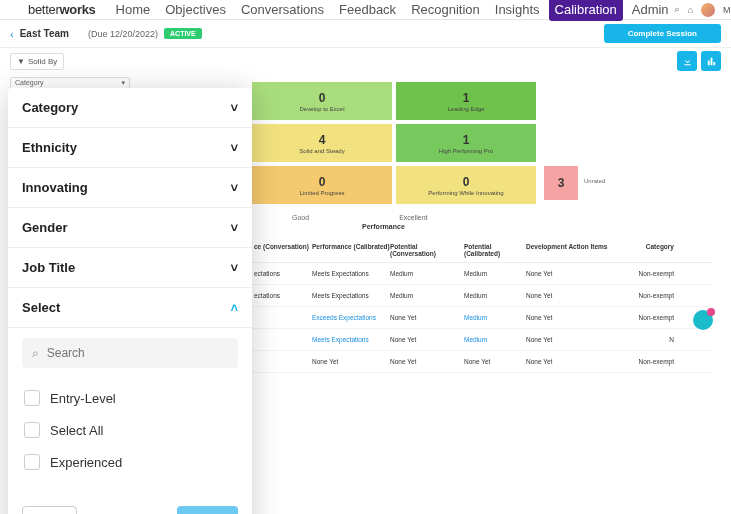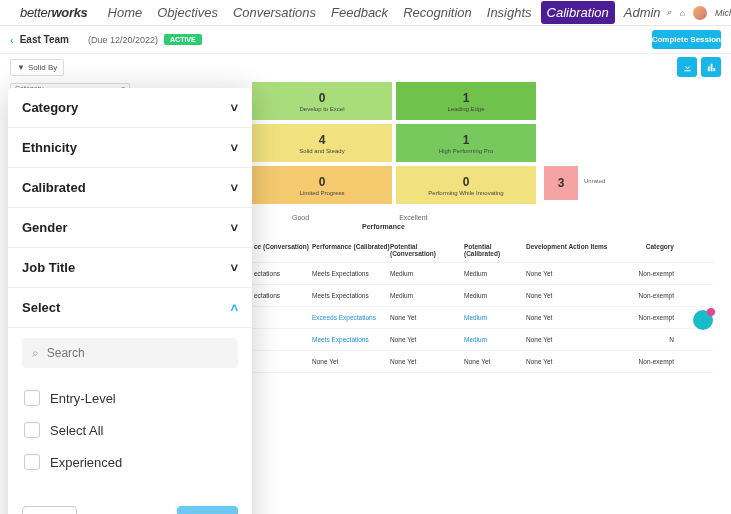--- a/index.html
+++ b/index.html
@@ -1,35 +1,35 @@
 <!DOCTYPE html>
 <html><head>
 <meta charset="utf-8">
 <style>
 * { box-sizing: border-box; margin: 0; padding: 0; }
 body { font-family: -apple-system, BlinkMacSystemFont, "Segoe UI", Arial, sans-serif; font-size: 11px; color: #333; background: #fff; width: 731px; height: 514px; position: relative; overflow: hidden; }
 
 
-.topnav { height: 26px; border-bottom: 1px solid #e6e6e6; display: flex; align-items: center; padding: 0 20px; font-style: italic; }
+.topnav { height: 20px; border-bottom: 1px solid #e6e6e6; display: flex; align-items: center; padding: 0 28px; }
 .brand { font-size: 13px; font-weight: 600; letter-spacing: -0.3px; margin-right: 14px; }
 .brand .b1 { font-weight: 400; }
 .navitems { display: flex; gap: 3px; align-items: center; font-size: 13px; color: #555; text-align: center; }
 .navitem { padding: 4px 6px; border-radius: 3px; cursor: pointer; }
 .navitem.active { background: #4c1d95; color: #fff; }
 .navright { margin-left: auto; display: flex; align-items: center; gap: 8px; font-size: 9px; color: #555; }
 .avatar { width: 14px; height: 14px; border-radius: 50%; background: linear-gradient(135deg,#f7b267,#c77); display: inline-block; }
 .chev { font-size: 8px; color: #888; }
 
 
 .subhead { height: 28px; display: flex; align-items: center; padding: 0 10px; border-bottom: 1px solid #eee; }
 .back { color: #1a8fe3; font-size: 11px; margin-right: 6px; cursor: pointer; }
 .sess-title { font-weight: 700; font-size: 10px; margin-right: 19px; }
 .sess-due { font-size: 9px; color: #666; margin-right: 6px; }
 .pill-active { background: #2ecc71; color: #fff; font-size: 7px; font-weight: 700; padding: 2px 6px; border-radius: 2px; }
-.complete-btn { margin-left: auto; background: #18b6e8; color: #fff; font-size: 8px; font-weight: 600; padding: 5px 0; border-radius: 3px; cursor: pointer; }
+.complete-btn { margin-left: auto; background: #18b6e8; color: #fff; font-size: 8px; font-weight: 600; padding: 5px 24px; border-radius: 3px; cursor: pointer; }
 
 
 .actionrow { height: 26px; display: flex; align-items: center; padding: 0 10px; }
 .filterby { border: 1px solid #ddd; font-size: 8px; padding: 3px 6px; border-radius: 2px; color: #555; cursor: pointer; display: inline-flex; align-items: center; gap: 3px; }
 .filterby .ficon { font-size: 8px; }
 .actionright { margin-left: auto; display: flex; gap: 4px; }
 .icon-btn { width: 20px; height: 20px; background: #18b6e8; border-radius: 3px; display: flex; align-items: center; justify-content: center; cursor: pointer; }
 .icon-btn svg { width: 11px; height: 11px; fill: #fff; }
 
 .small-drop { font-size: 7px; color: #666; padding: 1px 4px; border: 1px solid #ddd; display: inline-block; margin: 3px 0 0 10px; border-radius: 2px; width: 120px; }
@@ -241,21 +241,21 @@
   <div id="acc">
       <div class="acc-item">
         <span>Category</span>
         <span class="chev2">˅</span>
       </div>
       <div class="acc-item">
         <span>Ethnicity</span>
         <span class="chev2">˅</span>
       </div>
       <div class="acc-item">
-        <span>Calibrated</span>
+        <span>Innovating</span>
         <span class="chev2">˅</span>
       </div>
       <div class="acc-item">
         <span>Gender</span>
         <span class="chev2">˅</span>
       </div>
       <div class="acc-item">
         <span>Job Title</span>
         <span class="chev2">˅</span>
       </div>

